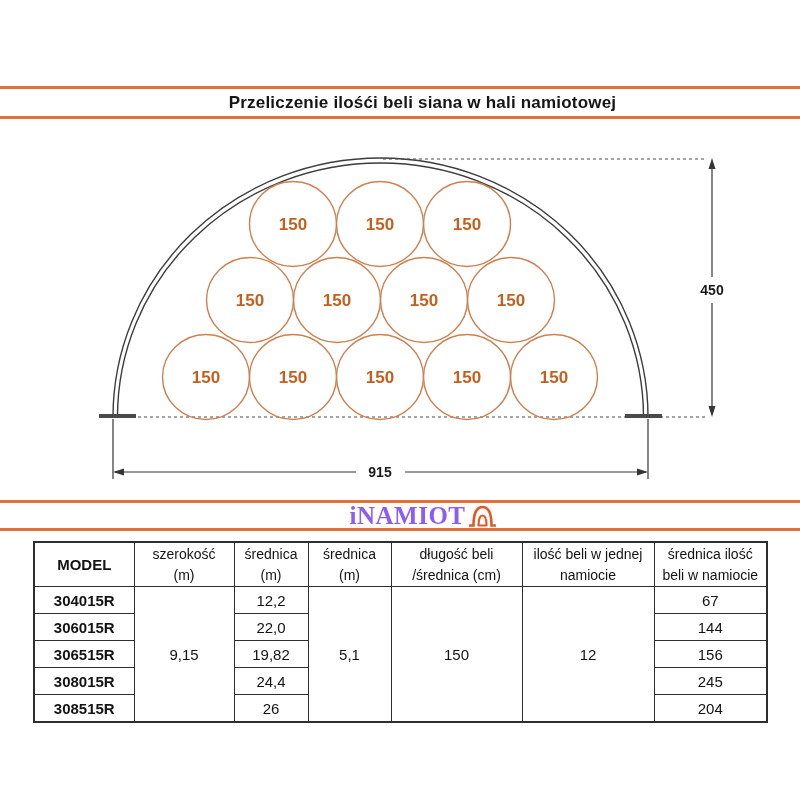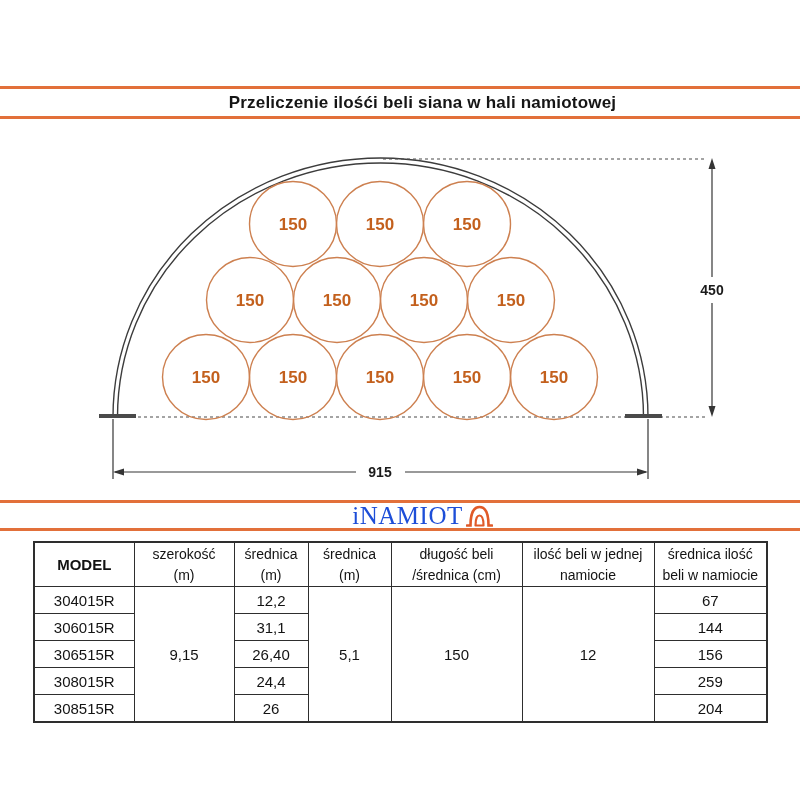--- a/index.html
+++ b/index.html
@@ -18,34 +18,34 @@
   .foot{stroke:#4a4a4a;stroke-width:4;}
   .dash{stroke:#4a4a4a;stroke-width:1.2;stroke-dasharray:3,3;fill:none;}
   .dim{stroke:#353535;stroke-width:1.2;fill:none;}
   .arrow{fill:#353535;stroke:none;}
   .bale{fill:none;stroke:#cd8050;stroke-width:1.4;}
   .bale-label{font-family:"Liberation Sans",sans-serif;font-size:17px;font-weight:bold;fill:#c3601d;text-anchor:middle;}
   .dim-label{font-family:"Liberation Sans",sans-serif;font-size:14px;font-weight:bold;fill:#1a1a1a;text-anchor:middle;}
 
   
   #logo-band{top:500px;height:25px;}
-  #logo-band .logo-text{font-family:"Liberation Serif", serif;font-weight:normal;font-size:25px;
-        letter-spacing:.5px;color:#1d4ed8;line-height:1;}
+  #logo-band .logo-text{font-family:"Liberation Serif", serif;font-weight:bold;font-size:25px;
+        letter-spacing:.5px;color:#8b5cf6;line-height:1;}
   #logo-band .logo-icon{margin-left:3px;display:inline-block;}
 
   
   #spec-table{position:absolute;left:33px;top:541px;width:733px;border-collapse:collapse;
         table-layout:fixed;background:#fff;padding-left:33px;}
   #spec-table,#spec-table th,#spec-table td{border:1px solid #2e2e2e;}
   #spec-table{border:2px solid #2e2e2e;}
   #spec-table th{height:43px;font-size:14px;font-weight:normal;text-align:center;vertical-align:middle;
         line-height:1.45;padding:0 2px;color:#131313;}
   #spec-table th.model-h{font-weight:bold;font-size:15px;}
   #spec-table td{height:26px;font-size:15px;text-align:center;vertical-align:middle;padding:0;color:#131313;}
-  #spec-table td.model{font-weight:normal;}
+  #spec-table td.model{font-weight:bold;}
   col.c1{width:100px}col.c2{width:100px}col.c3{width:74px}col.c4{width:83px}
   col.c5{width:131px}col.c6{width:132px}col.c7{width:113px}
 </style>
 </head>
 <body>
 
 <div id="page">
 
   <div id="title-band" class="band">
     <span class="t">Przeliczenie ilośći beli siana w hali namiotowej</span>
@@ -159,32 +159,32 @@
         <td class="model">304015R</td>
         <td rowspan="5">9,15</td>
         <td>12,2</td>
         <td rowspan="5">5,1</td>
         <td rowspan="5">150</td>
         <td rowspan="5">12</td>
         <td>67</td>
       </tr>
       <tr>
         <td class="model">306015R</td>
-        <td>31,1</td>
+        <td>22,0</td>
         <td>144</td>
       </tr>
       <tr>
         <td class="model">306515R</td>
-        <td>26,40</td>
+        <td>19,82</td>
         <td>156</td>
       </tr>
       <tr>
         <td class="model">308015R</td>
         <td>24,4</td>
-        <td>259</td>
+        <td>245</td>
       </tr>
       <tr>
         <td class="model">308515R</td>
         <td>26</td>
         <td>204</td>
       </tr>
     </tbody>
   </table>
 
 </div>

